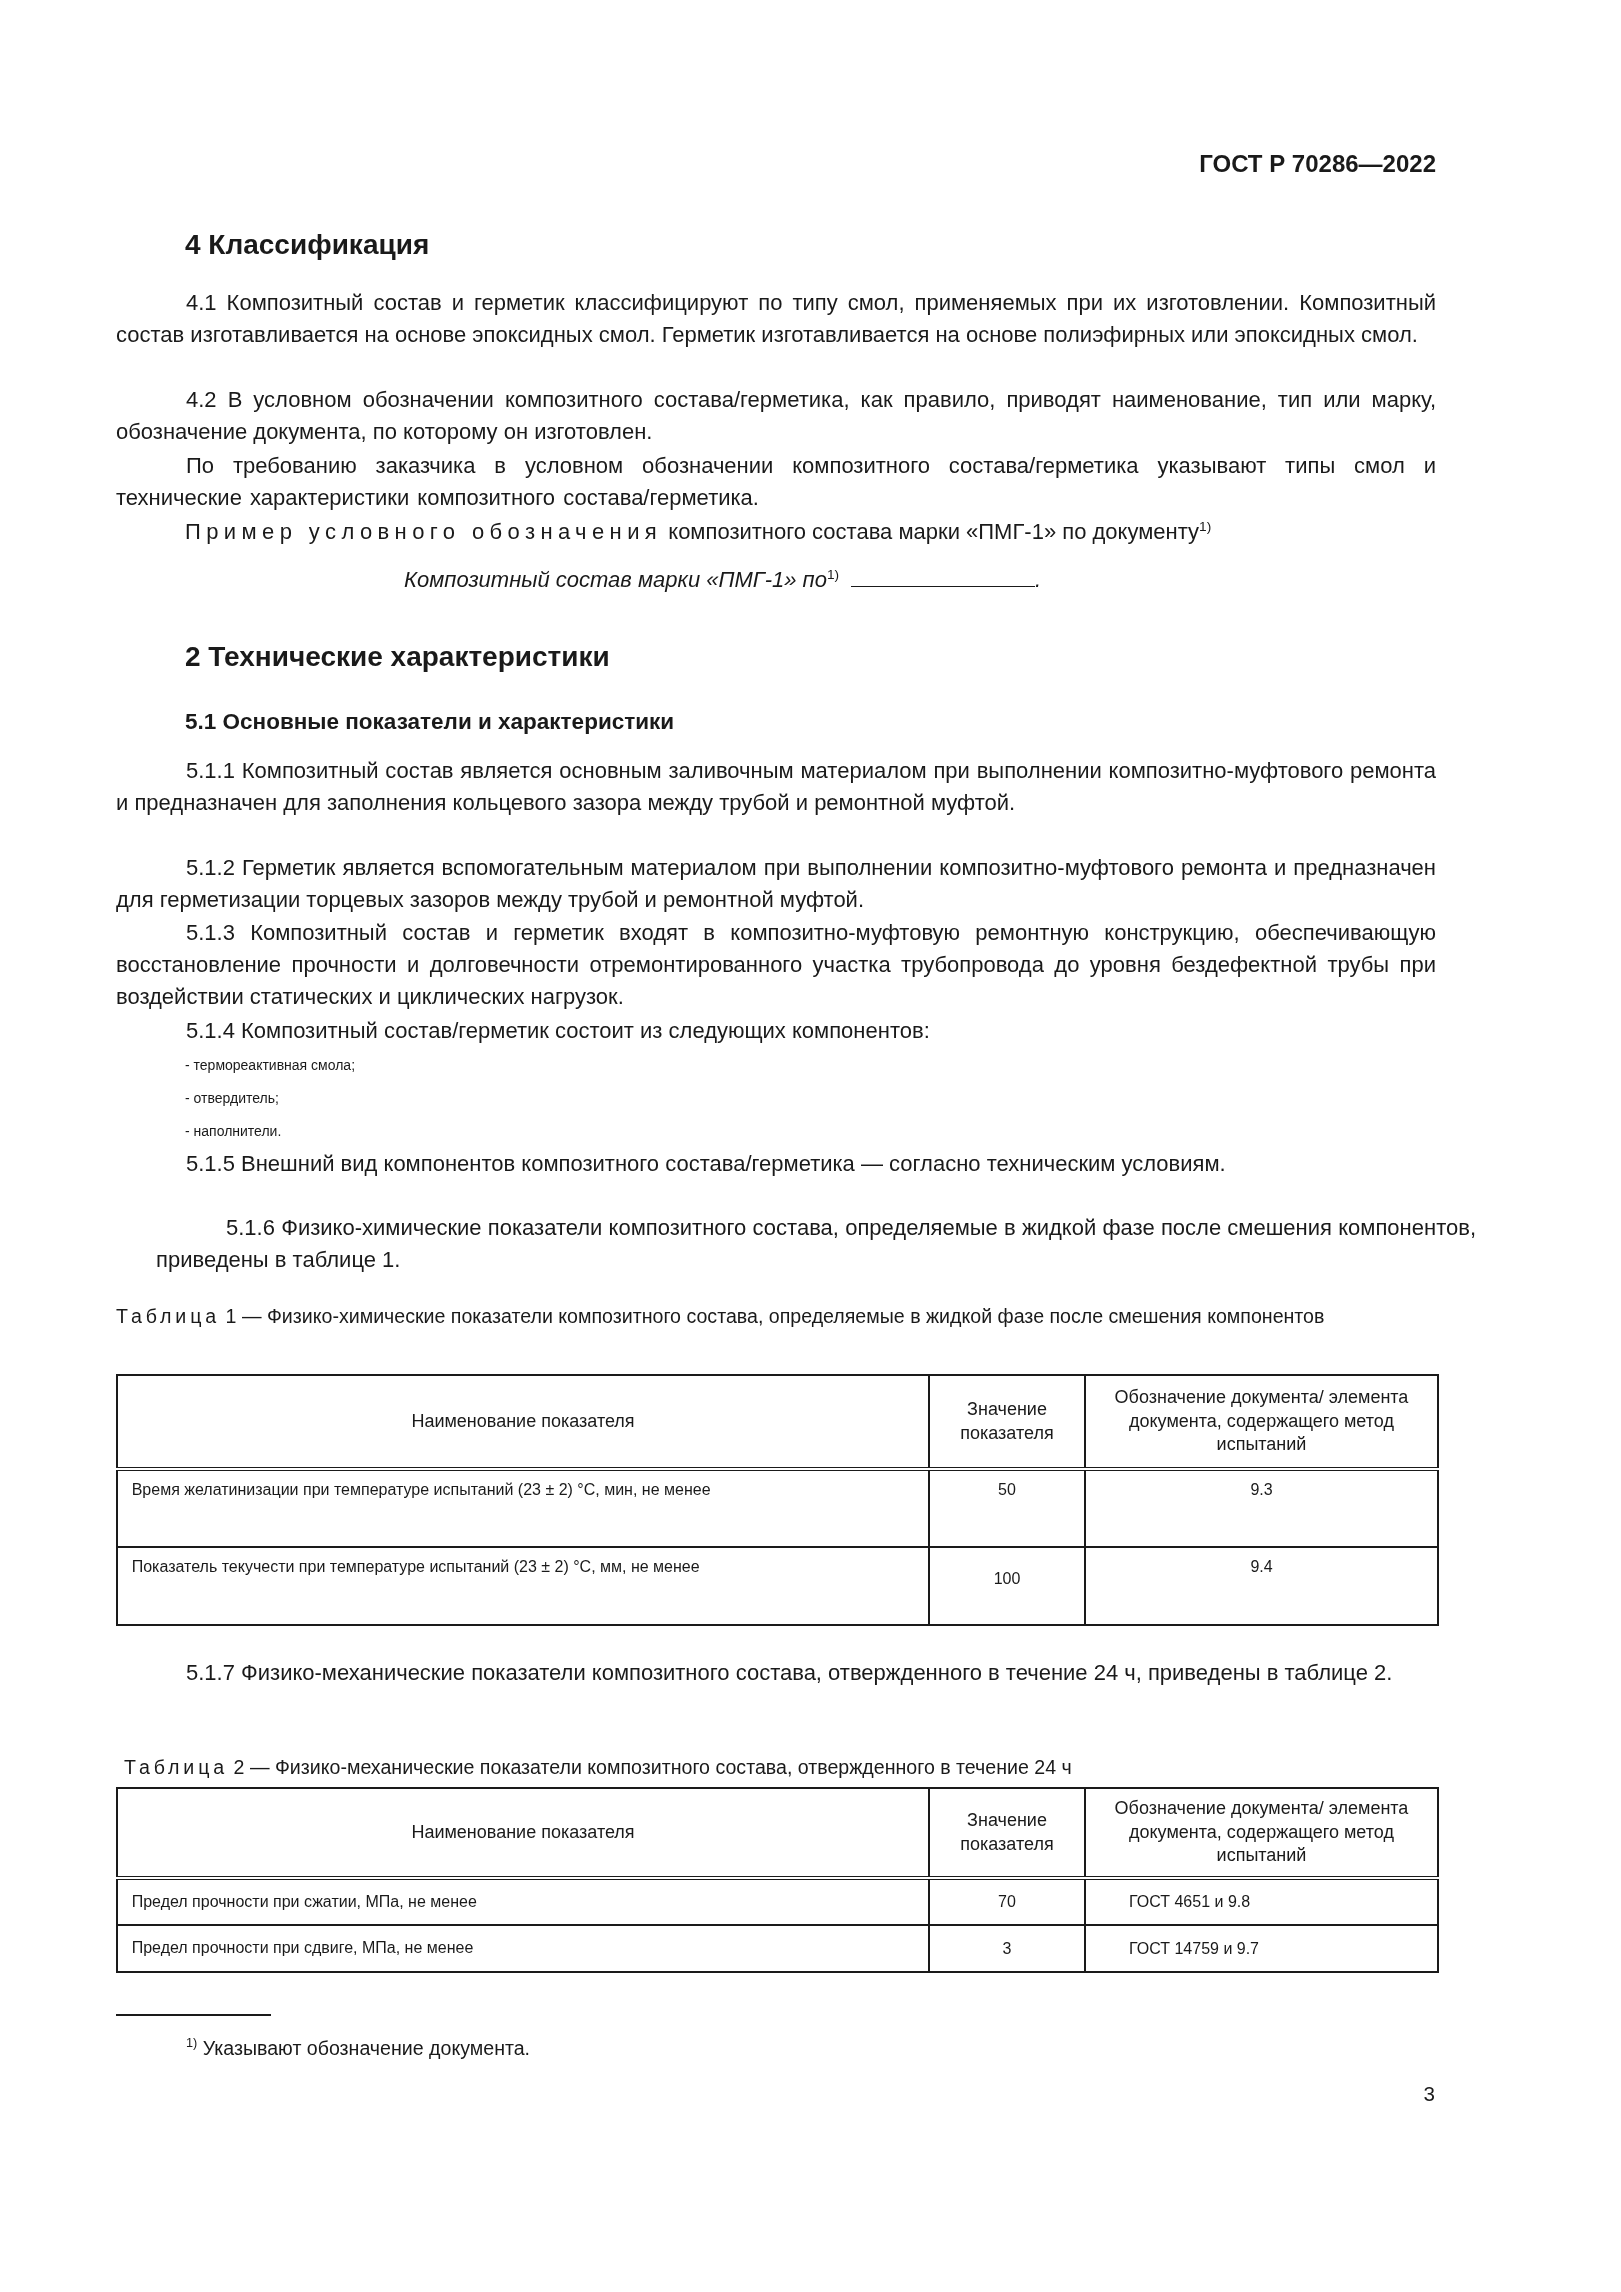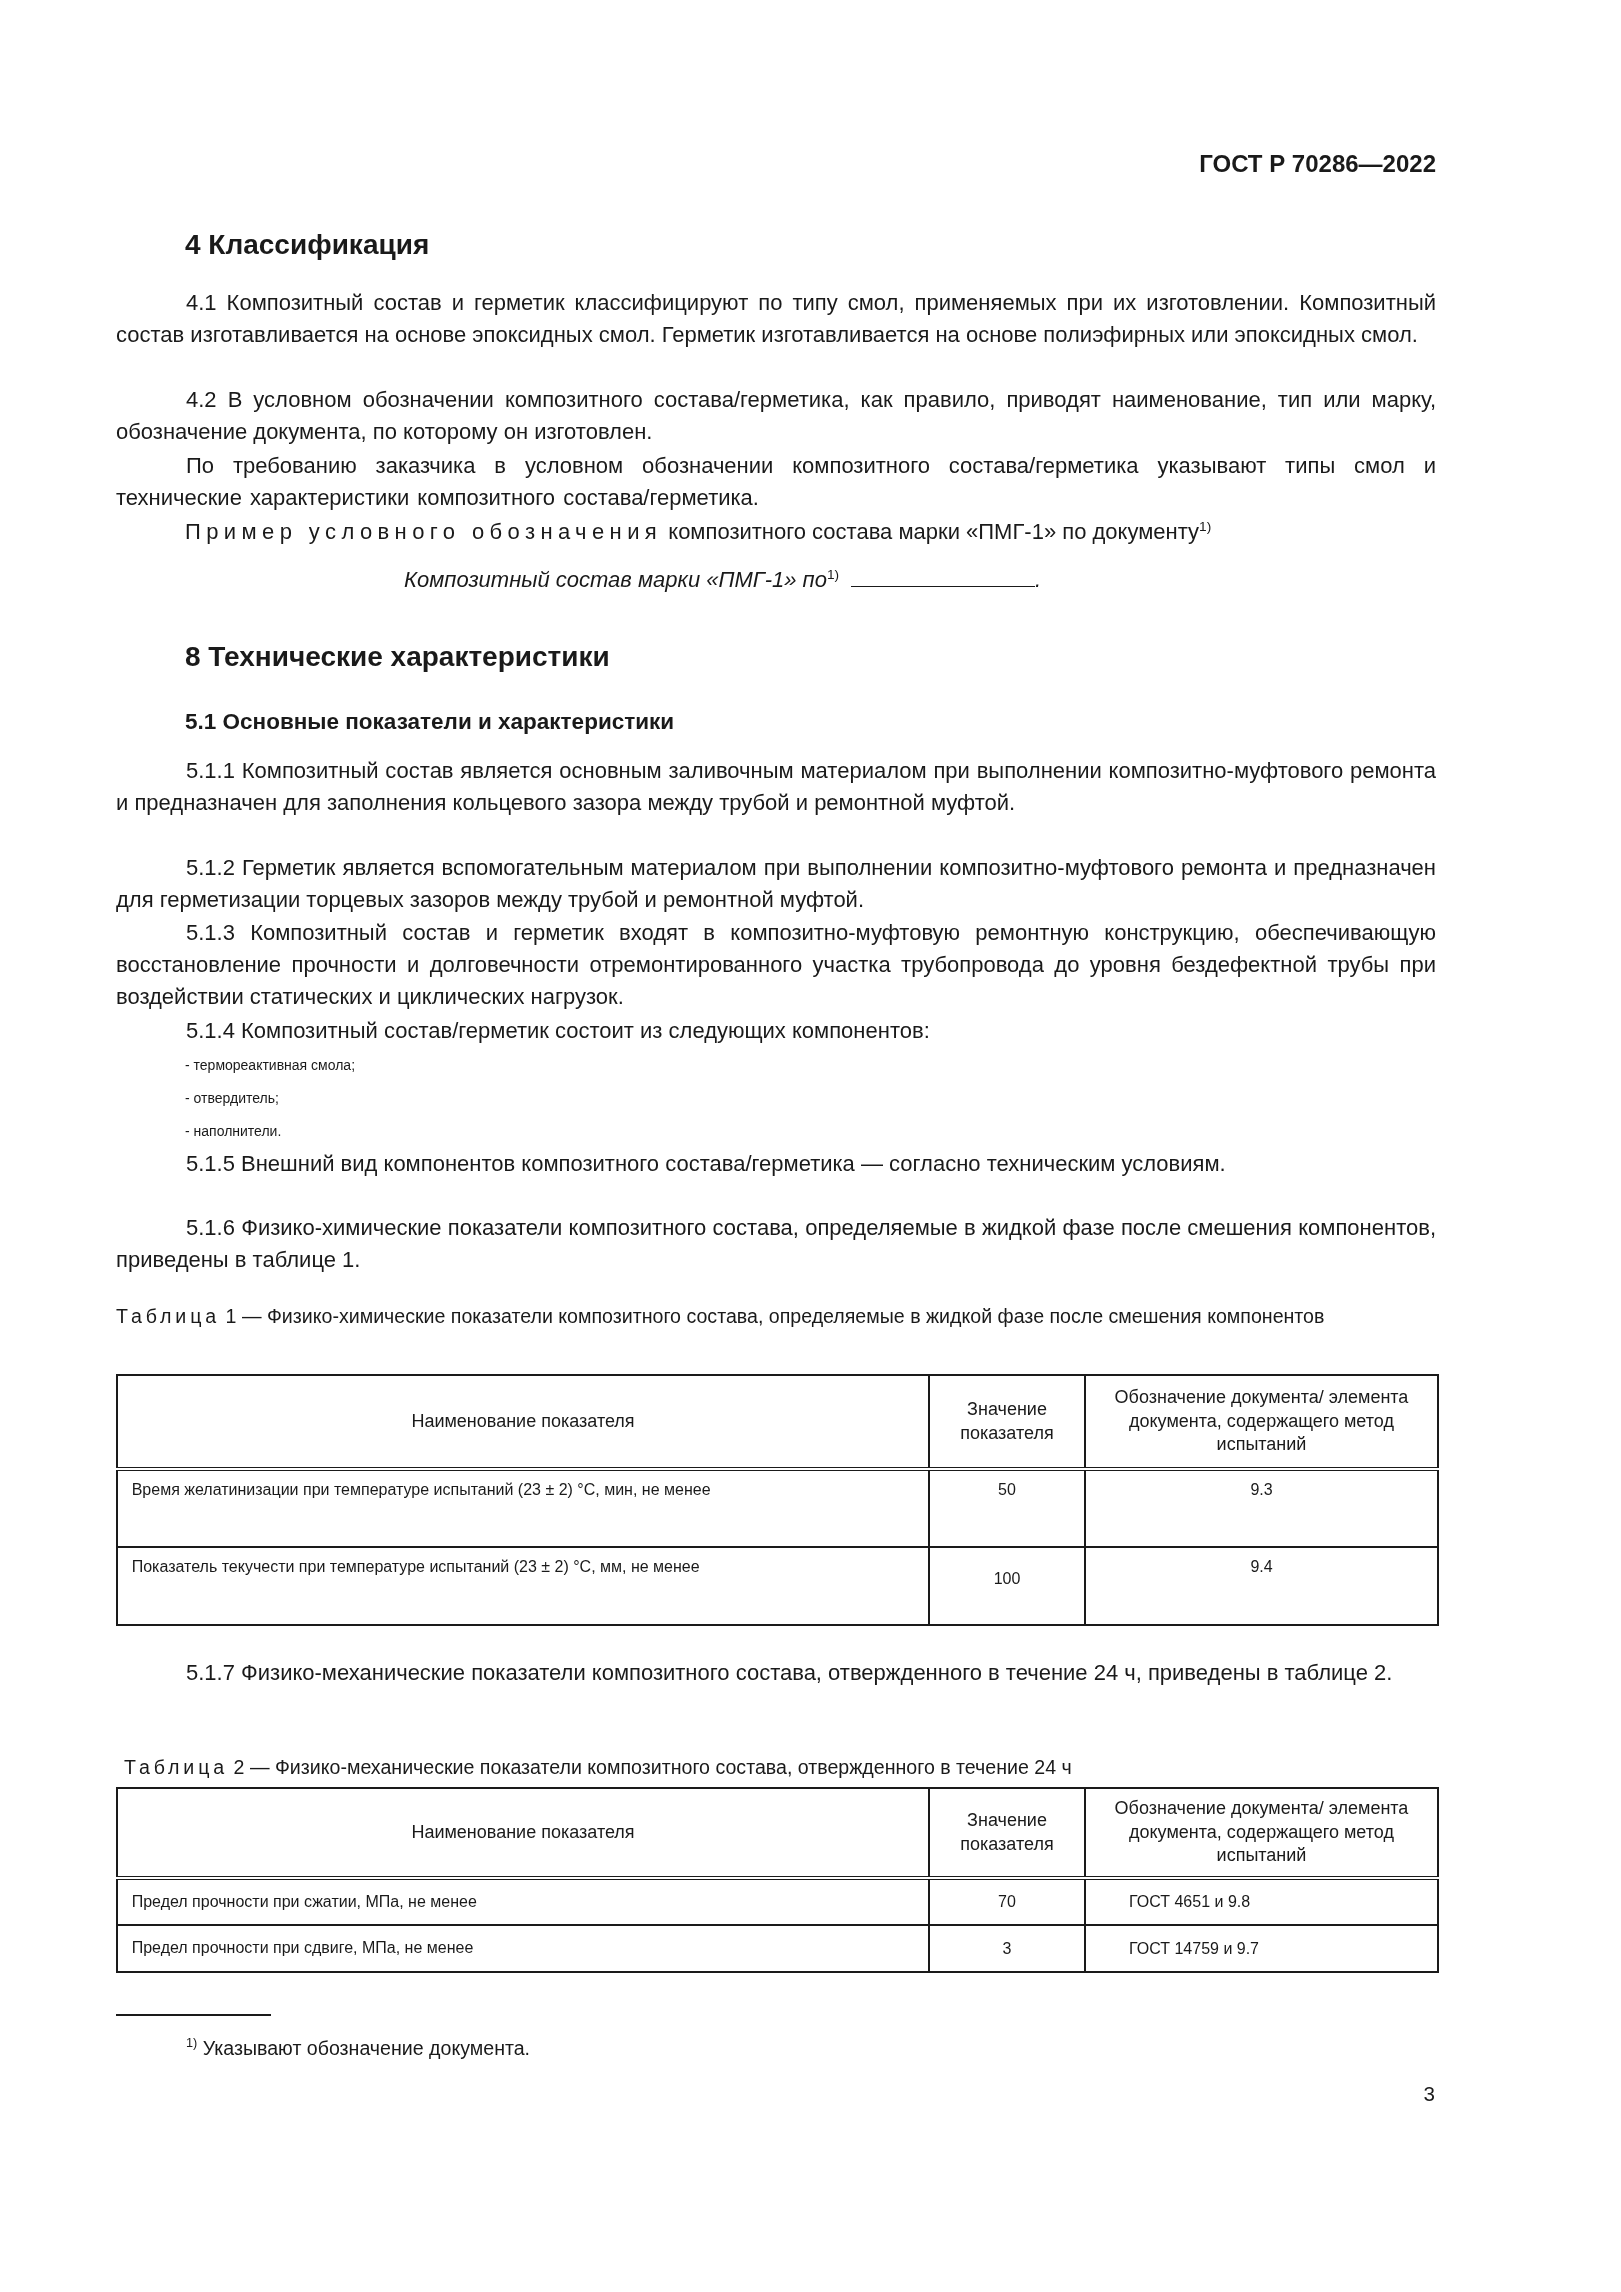--- a/index.html
+++ b/index.html
@@ -42,36 +42,36 @@
 <p class="abs col p ind" style="top:450px; word-spacing:2px;">По требованию заказчика в условном обозначении композитного состава/герметика указывают типы смол и технические характеристики композитного состава/герметика.</p>
 
 <p class="abs col p" style="top:516px; left:185px; width:1251px; text-align:left;">
   <span class="spaced">Пример условного обозначения</span><span> композитного состава марки «ПМГ-1» по документу</span><span class="sup">1)</span>
 </p>
 
 <p class="abs p italic" style="top:564px; left:404px; width:882px; text-align:left;">
   <span>Композитный состав марки «ПМГ-1» по</span><span class="sup" style="font-style:normal;">1)</span><span class="blank"></span><span>.</span>
 </p>
 
-<div class="abs col h1" style="top:639px; left:185px;">8  Технические характеристики</div>
+<div class="abs col h1" style="top:639px; left:185px;">2  Технические характеристики</div>
 <div class="abs col h2" style="top:706px; left:185px;">5.1  Основные показатели и характеристики</div>
 
 <p class="abs col p ind" style="top:755px;">5.1.1  Композитный состав является основным заливочным материалом при выполнении композитно-муфтового ремонта и предназначен для заполнения кольцевого зазора между трубой и ремонтной муфтой.</p>
 <p class="abs col p ind" style="top:852px;">5.1.2  Герметик является вспомогательным материалом при выполнении композитно-муфтового ремонта и предназначен для герметизации торцевых зазоров между трубой и ремонтной муфтой.</p>
 <p class="abs col p ind" style="top:917px;">5.1.3  Композитный состав и герметик входят в композитно-муфтовую ремонтную конструкцию, обеспечивающую восстановление прочности и долговечности отремонтированного участка трубопровода до уровня бездефектной трубы при воздействии статических и циклических нагрузок.</p>
 <p class="abs col p ind" style="top:1015px;">5.1.4  Композитный состав/герметик состоит из следующих компонентов:</p>
 
 <div class="abs" style="top:1049px; left:185px; font-size:14px; line-height:33px;">
   <div>- термореактивная смола;</div>
   <div>- отвердитель;</div>
   <div>- наполнители.</div>
 </div>
 
 <p class="abs col p ind" style="top:1148px;">5.1.5  Внешний вид компонентов композитного состава/герметика — согласно техническим условиям.</p>
-<p class="abs col p ind" style="top:1212px;">5.1.6  Физико-химические показатели композитного состава, определяемые в жидкой фазе после смешения компонентов, приведены в таблице 1.</p>
+<p class="abs col p ind" style="top:1212px;margin-left:40px;">5.1.6  Физико-химические показатели композитного состава, определяемые в жидкой фазе после смешения компонентов, приведены в таблице 1.</p>
 
 <p class="abs col caption" style="top:1302px; margin:0;">
   <span class="spaced" style="letter-spacing:3.9px;">Таблица</span><span> 1 — Физико-химические показатели композитного состава, определяемые в жидкой фазе после смешения компонентов</span>
 </p>
 
 <table style="top:1374px;">
   <colgroup>
       <col style="width:812px">
       <col style="width:156px">
       <col style="width:353px">

